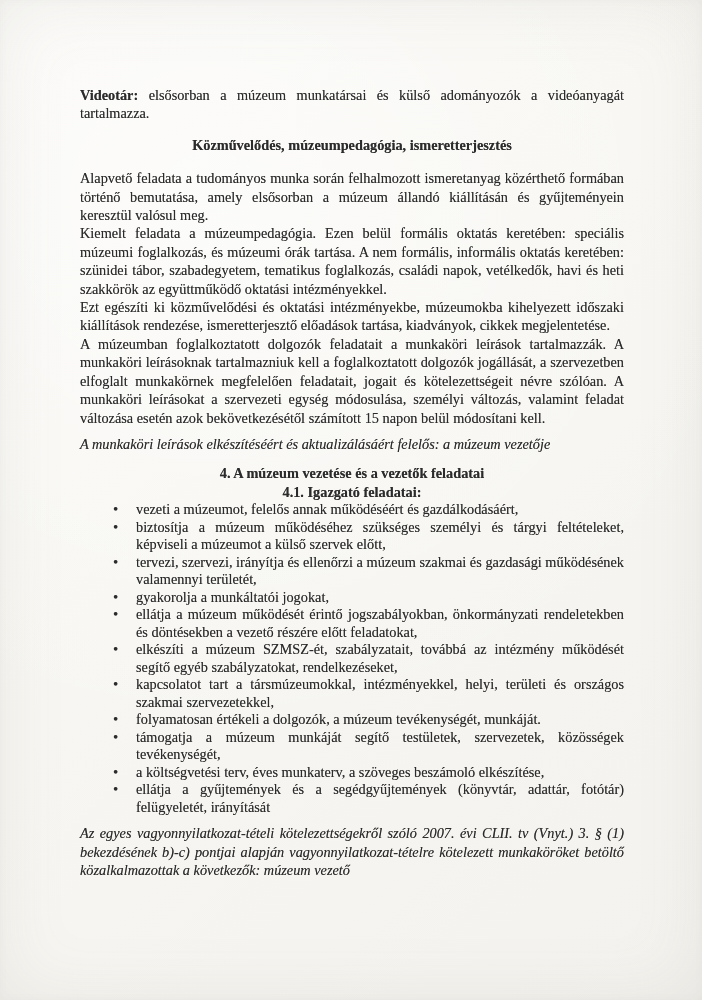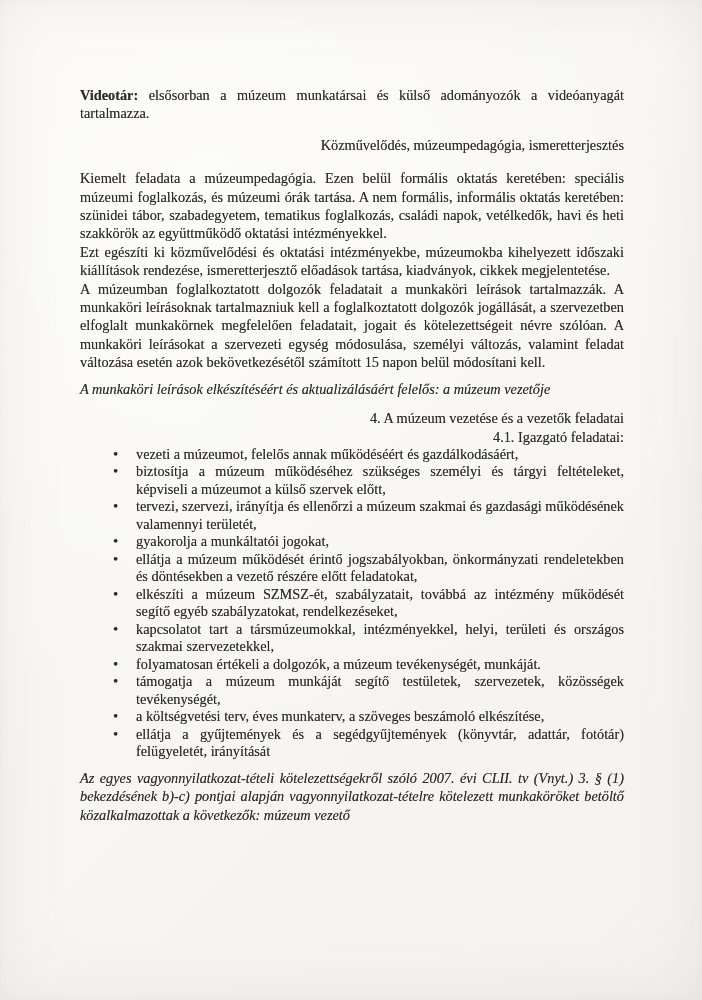--- a/index.html
+++ b/index.html
@@ -24,21 +24,21 @@
     top: 86px;
     width: 544px;
     color: #2b2b2b;
     font-family: "Liberation Serif", "DejaVu Serif", serif;
     font-size: 14.3px;
     line-height: 18.4px;
     text-align: justify;
     text-shadow: 0 0 0.5px rgba(45,45,45,0.55);
   }
   p, h2 { margin: 0; padding: 0; font-size: inherit; }
-  h2 { font-weight: normal; text-align: right; }
+  h2 { font-weight: bold; text-align: center; }
   .b { font-weight: bold; }
   .mb-line      { margin-bottom: 13px; }
   .mb-line-lg   { margin-bottom: 15px; }
   .mt-gap       { margin-top: 10px; }
   .mt-gap-sm    { margin-top: 8px; font-style: italic; }
   .mb-gap-sm    { margin-bottom: 11px; }
   ul.duties {
     margin: 0;
     padding: 0 0 0 56px;
     list-style: none;
@@ -56,20 +56,21 @@
 </head>
 <body>
 
 <div class="paper">
   <div class="content">
 
     <p class="mb-line"><span class="b">Videotár:</span> <span>elsősorban a múzeum munkatársai és külső adományozók a videóanyagát tartalmazza.</span></p>
 
     <h2 class="mb-line-lg">Közművelődés, múzeumpedagógia, ismeretterjesztés</h2>
 
+    <p>Alapvető feladata a tudományos munka során felhalmozott ismeretanyag közérthető formában történő bemutatása, amely elsősorban a múzeum állandó kiállításán és gyűjteményein keresztül valósul meg.</p>
     <p>Kiemelt feladata a múzeumpedagógia. Ezen belül formális oktatás keretében: speciális múzeumi foglalkozás, és múzeumi órák tartása. A nem formális, informális oktatás keretében: szünidei tábor, szabadegyetem, tematikus foglalkozás, családi napok, vetélkedők, havi és heti szakkörök az együttműködő oktatási intézményekkel.</p>
     <p>Ezt egészíti ki közművelődési és oktatási intézményekbe, múzeumokba kihelyezett időszaki kiállítások rendezése, ismeretterjesztő előadások tartása, kiadványok, cikkek megjelentetése.</p>
 
     <p>A múzeumban foglalkoztatott dolgozók feladatait a munkaköri leírások tartalmazzák. A munkaköri leírásoknak tartalmazniuk kell a foglalkoztatott dolgozók jogállását, a szervezetben elfoglalt munkakörnek megfelelően feladatait, jogait és kötelezettségeit névre szólóan. A munkaköri leírásokat a szervezeti egység módosulása, személyi változás, valamint feladat változása esetén azok bekövetkezésétől számított 15 napon belül módosítani kell.</p>
 
     <p class="mt-gap-sm mb-gap-sm">A munkaköri leírások elkészítéséért és aktualizálásáért felelős: a múzeum vezetője</p>
 
     <h2>4. A múzeum vezetése és a vezetők feladatai</h2>
     <h2>4.1. Igazgató feladatai:</h2>
 

